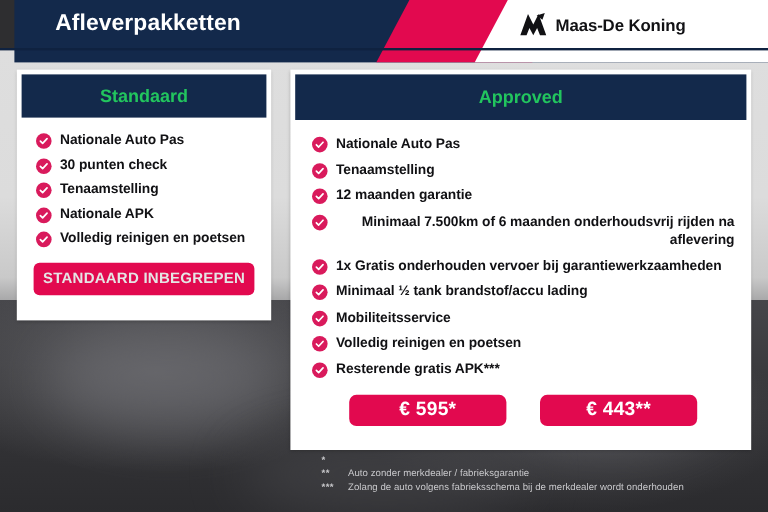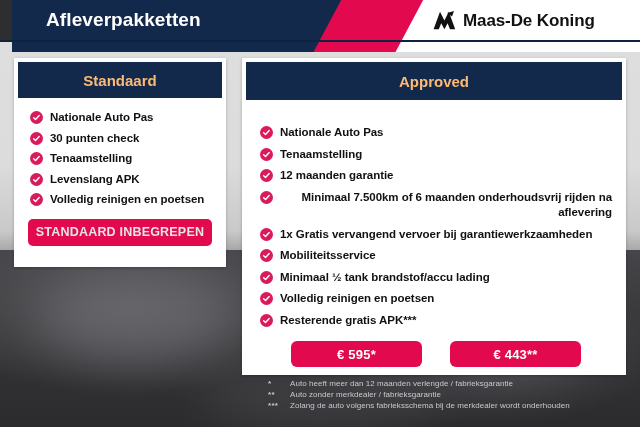--- a/index.html
+++ b/index.html
@@ -46,43 +46,43 @@
     position: absolute; left: 34px; top: 9px;
     color: #ffffff; font-size: 19px; font-weight: bold;
     letter-spacing: .1px; white-space: nowrap;
   }
   .brand {
     position: absolute; left: 420px; top: 10px;
     display: flex; align-items: center; gap: 7px;
   }
   .brand-mark { width: 24px; height: 21px; display: block; }
   .brand-name {
-    color: #111114; font-size: 17px; font-weight: bold;
+    color: #111114; font-size: 14px; font-weight: bold;
     letter-spacing: -.1px; white-space: nowrap;
   }
   .header-underline {
     position: absolute; left: 0; top: 40px; width: 640px; height: 2px;
     background: #0f2240; z-index: 6;
   }
 
   
   .card {
     position: absolute; background: #ffffff; z-index: 4;
     box-shadow: 0 1px 3px rgba(0,0,0,.25);
   }
   .card-std   { left: 14px;  top: 58px; width: 212px; height: 209px; }
   .card-appr  { left: 242px; top: 58px; width: 384px; height: 317px; }
 
   .card-head {
-    background: #13294b; color: #fdba74;
+    background: #13294b; color: #22c55e;
     display: flex; align-items: center; justify-content: center;
     font-size: 15px; font-weight: bold;
   }
   .card-std .card-head  { height: 36px; margin: 4px 4px 0 4px; }
-  .card-appr .card-head { height: 38px; margin: 4px 4px 12px 4px; }
+  .card-appr .card-head { height: 38px; margin: 4px 4px 0 4px; }
 
   .card-body { padding: 12px 12px 0 16px; }
   .card-appr .card-body { padding: 13px 14px 0 18px; }
 
   ul.feature-list { list-style: none; }
   ul.feature-list li {
     display: flex; align-items: flex-start; gap: 7px;
     margin-bottom: 5px; line-height: 1.35;
   }
   .card-appr ul.feature-list li { margin-bottom: 6px; }
@@ -110,21 +110,21 @@
   }
 
   .price-row {
     display: flex; justify-content: center; gap: 28px;
     margin-top: 13px;
   }
   .price-btn {
     background: #e2094f; color: #ffffff; border: none; border-radius: 6px;
     width: 131px; height: 26px;
     font-family: "Liberation Sans", sans-serif;
-    font-size: 13px; font-weight: bold; letter-spacing: .2px;
+    font-size: 16px; font-weight: bold; letter-spacing: .2px;
     cursor: pointer;
   }
 
   
   .footnotes {
     position: absolute; left: 268px; top: 379px; width: 360px; z-index: 4;
   }
   .fn-row { display: flex; gap: 0; margin-bottom: 2px; align-items: baseline; }
   .fn-mark {
     flex: 0 0 22px; color: #c9c9cc; font-size: 8px; font-weight: bold;
@@ -185,21 +185,21 @@
             </svg>
           </span>
           <span class="feat-text">Tenaamstelling</span>
         </li>
         <li>
           <span class="chk">
             <svg viewBox="0 0 12 12">
               <path d="M2.2 6.2 L4.7 8.7 L9.6 3.4" fill="none" stroke="#ffffff" stroke-width="1.9" stroke-linecap="round" stroke-linejoin="round"></path>
             </svg>
           </span>
-          <span class="feat-text">Levenslang APK</span>
+          <span class="feat-text">Nationale APK</span>
         </li>
         <li>
           <span class="chk">
             <svg viewBox="0 0 12 12">
               <path d="M2.2 6.2 L4.7 8.7 L9.6 3.4" fill="none" stroke="#ffffff" stroke-width="1.9" stroke-linecap="round" stroke-linejoin="round"></path>
             </svg>
           </span>
           <span class="feat-text">Volledig reinigen en poetsen</span>
         </li>
       </ul>
@@ -242,37 +242,37 @@
             </svg>
           </span>
           <span class="feat-text">Minimaal 7.500km of 6 maanden onderhoudsvrij rijden na aflevering</span>
         </li>
         <li>
           <span class="chk">
             <svg viewBox="0 0 12 12">
               <path d="M2.2 6.2 L4.7 8.7 L9.6 3.4" fill="none" stroke="#ffffff" stroke-width="1.9" stroke-linecap="round" stroke-linejoin="round"></path>
             </svg>
           </span>
-          <span class="feat-text">1x Gratis vervangend vervoer bij garantiewerkzaamheden</span>
+          <span class="feat-text">1x Gratis onderhouden vervoer bij garantiewerkzaamheden</span>
+        </li>
+        <li>
+          <span class="chk">
+            <svg viewBox="0 0 12 12">
+              <path d="M2.2 6.2 L4.7 8.7 L9.6 3.4" fill="none" stroke="#ffffff" stroke-width="1.9" stroke-linecap="round" stroke-linejoin="round"></path>
+            </svg>
+          </span>
+          <span class="feat-text">Minimaal ½ tank brandstof/accu lading</span>
         </li>
         <li>
           <span class="chk">
             <svg viewBox="0 0 12 12">
               <path d="M2.2 6.2 L4.7 8.7 L9.6 3.4" fill="none" stroke="#ffffff" stroke-width="1.9" stroke-linecap="round" stroke-linejoin="round"></path>
             </svg>
           </span>
           <span class="feat-text">Mobiliteitsservice</span>
-        </li>
-        <li>
-          <span class="chk">
-            <svg viewBox="0 0 12 12">
-              <path d="M2.2 6.2 L4.7 8.7 L9.6 3.4" fill="none" stroke="#ffffff" stroke-width="1.9" stroke-linecap="round" stroke-linejoin="round"></path>
-            </svg>
-          </span>
-          <span class="feat-text">Minimaal ½ tank brandstof/accu lading</span>
         </li>
         <li>
           <span class="chk">
             <svg viewBox="0 0 12 12">
               <path d="M2.2 6.2 L4.7 8.7 L9.6 3.4" fill="none" stroke="#ffffff" stroke-width="1.9" stroke-linecap="round" stroke-linejoin="round"></path>
             </svg>
           </span>
           <span class="feat-text">Volledig reinigen en poetsen</span>
         </li>
         <li>
@@ -287,21 +287,20 @@
     <div class="price-row" id="price-row">
         <button class="price-btn">€ 595*</button>
         <button class="price-btn">€ 443**</button>
       </div>
   </div>
 </div>
 
 <div class="footnotes" id="footnotes">
     <div class="fn-row">
       <span class="fn-mark">*</span>
-      <span class="fn-text">Auto heeft meer dan 12 maanden verlengde / fabrieksgarantie</span>
     </div>
     <div class="fn-row">
       <span class="fn-mark">**</span>
       <span class="fn-text">Auto zonder merkdealer / fabrieksgarantie</span>
     </div>
     <div class="fn-row">
       <span class="fn-mark">***</span>
       <span class="fn-text">Zolang de auto volgens fabrieksschema bij de merkdealer wordt onderhouden</span>
     </div>
   </div>

